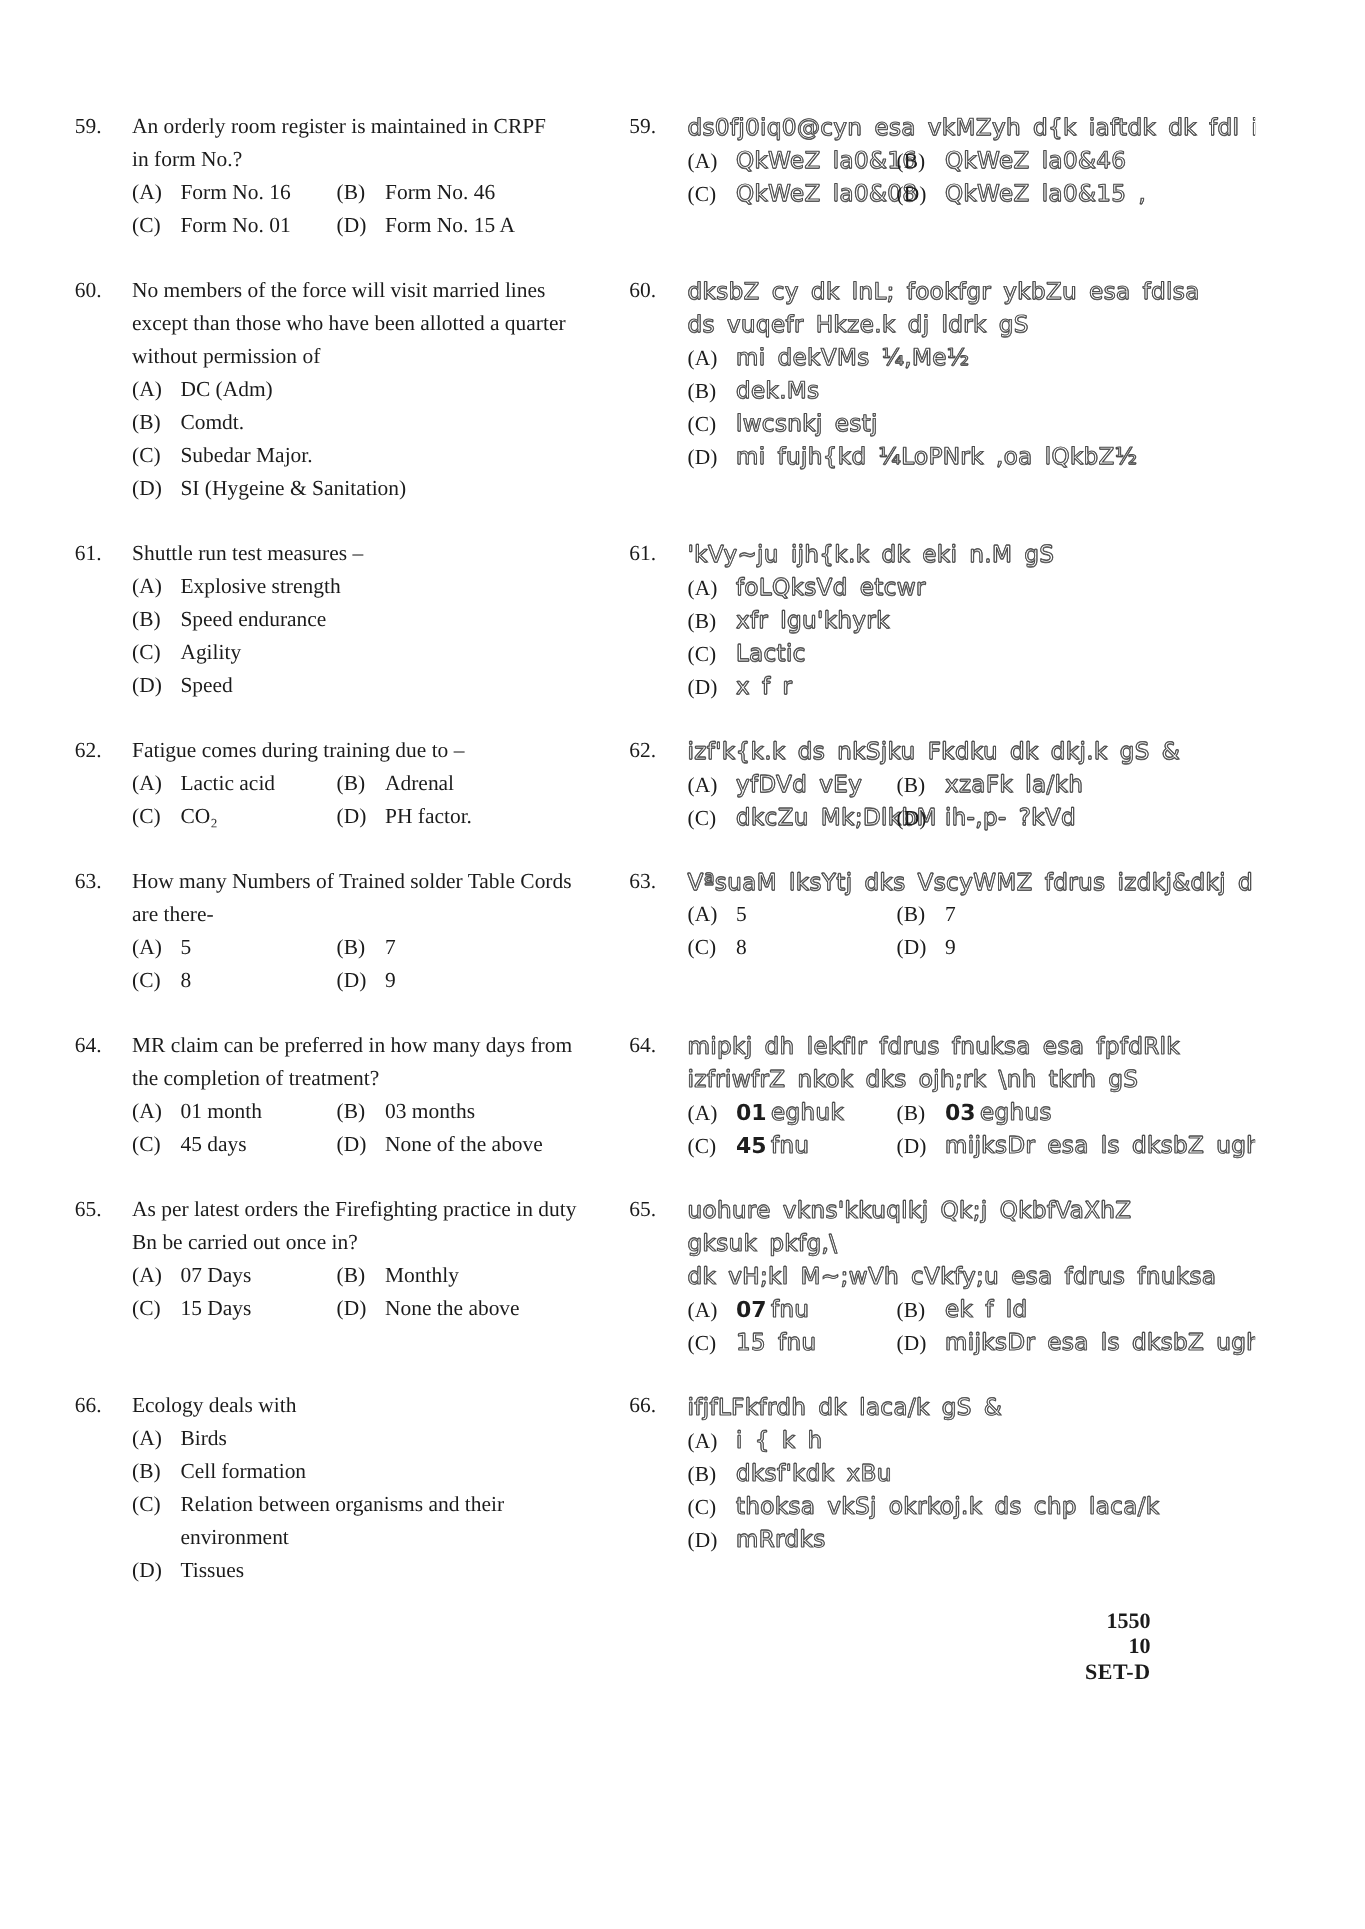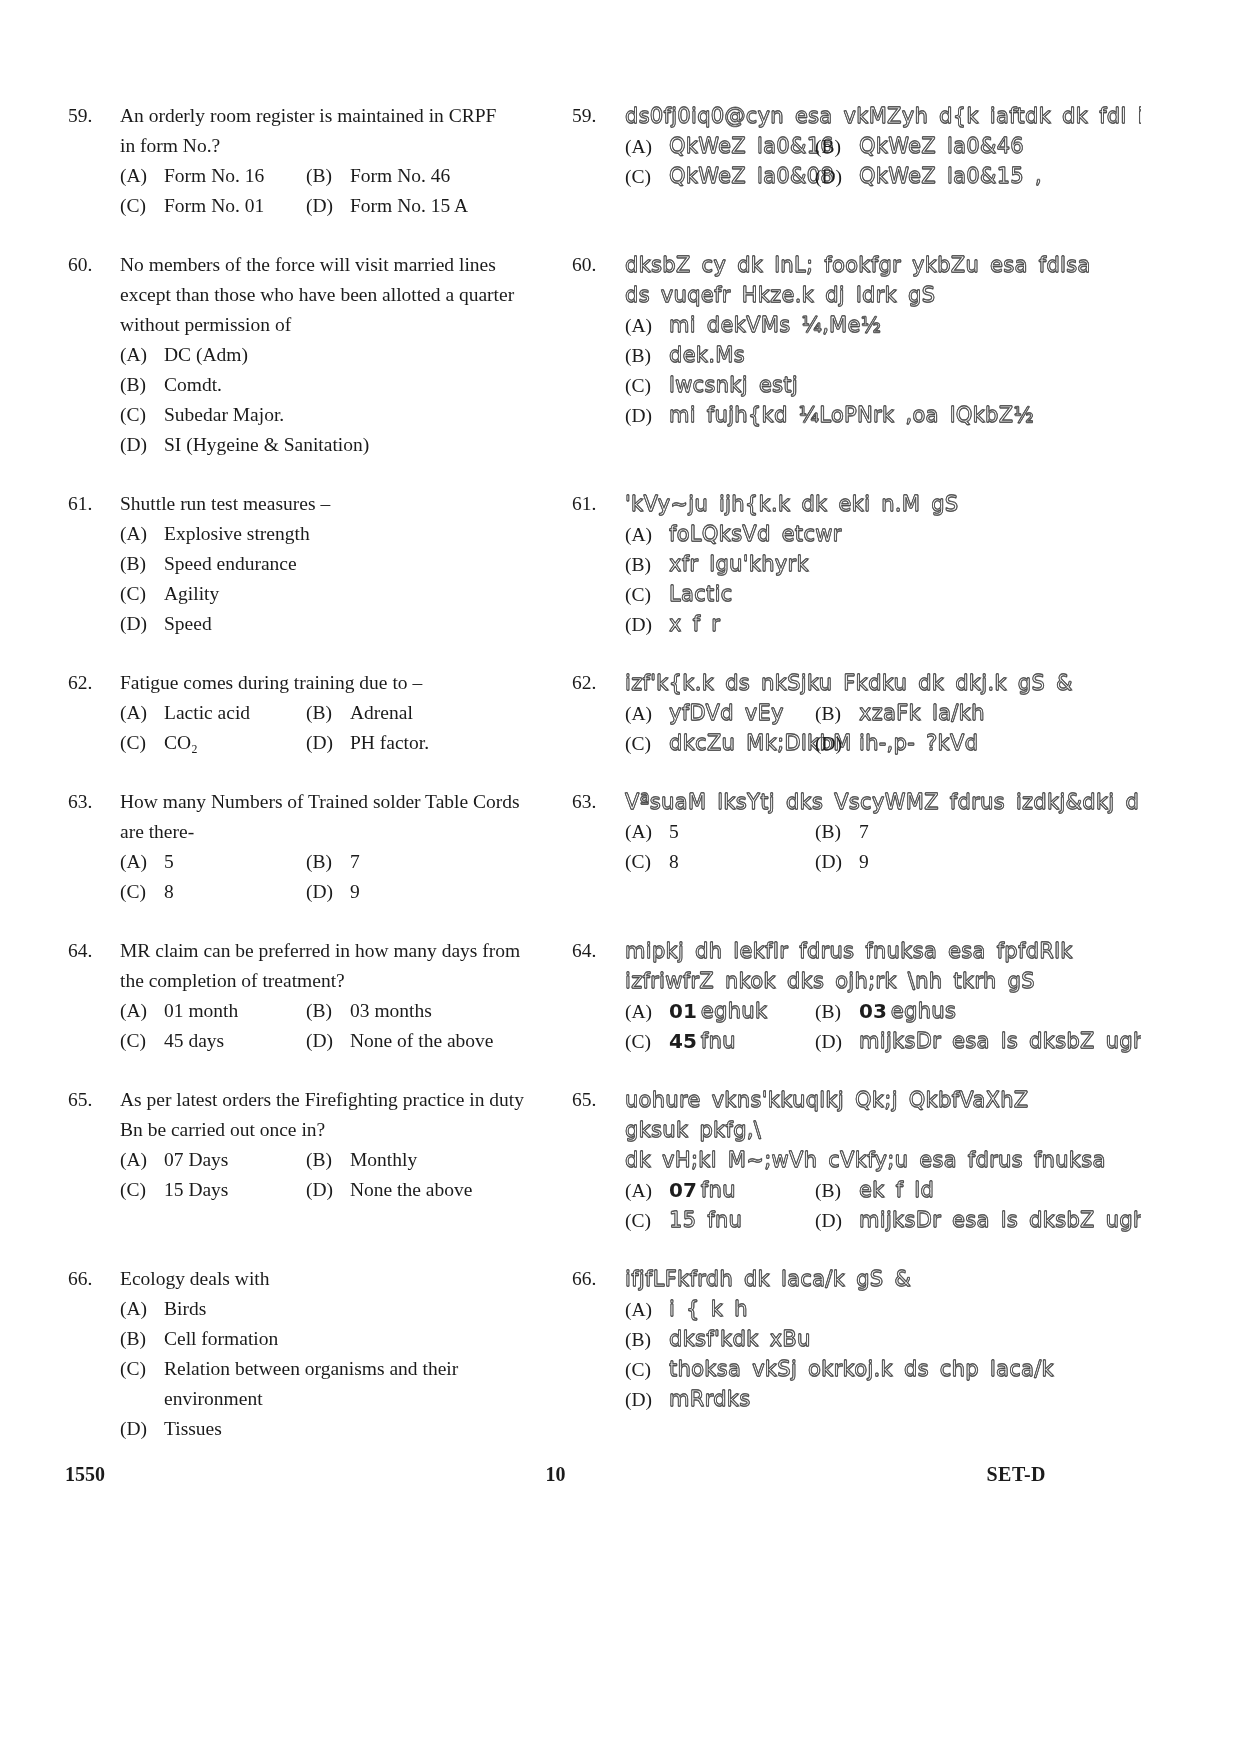--- a/index.html
+++ b/index.html
@@ -30,21 +30,21 @@
     -webkit-text-stroke:0.9px #4d4d4d;
     text-shadow: 0.6px 0 #6a6a6a, -0.6px 0 #6a6a6a, 0 0.6px #6a6a6a, 0 -0.6px #6a6a6a;
   }
   .hi-num {
     font-family:"DejaVu Sans", sans-serif; font-weight:700;
     font-size:20px; color:#1d1d1d; margin-right:4px;
   }
   .hi-plain { font-family:"Liberation Serif", serif; font-size:19.5px; color:#1b1b1b; }
   .footer {
     position:absolute; top:1463px; left:65px; width:981px;
-    display:flex; align-items:flex-start;
+    display:flex; align-items:flex-end;flex-direction:column;
   }
   .footer .f-left  { flex:1; text-align:left;  font-size:20px; font-weight:700; }
   .footer .f-center{ flex:1; text-align:center; font-size:20px; font-weight:700; }
   .footer .f-right { flex:1; text-align:right; font-size:20px; font-weight:700; letter-spacing:0.5px; }
 </style>
 </head>
 <body>
 
 <div class="page">
   <div class="content">

